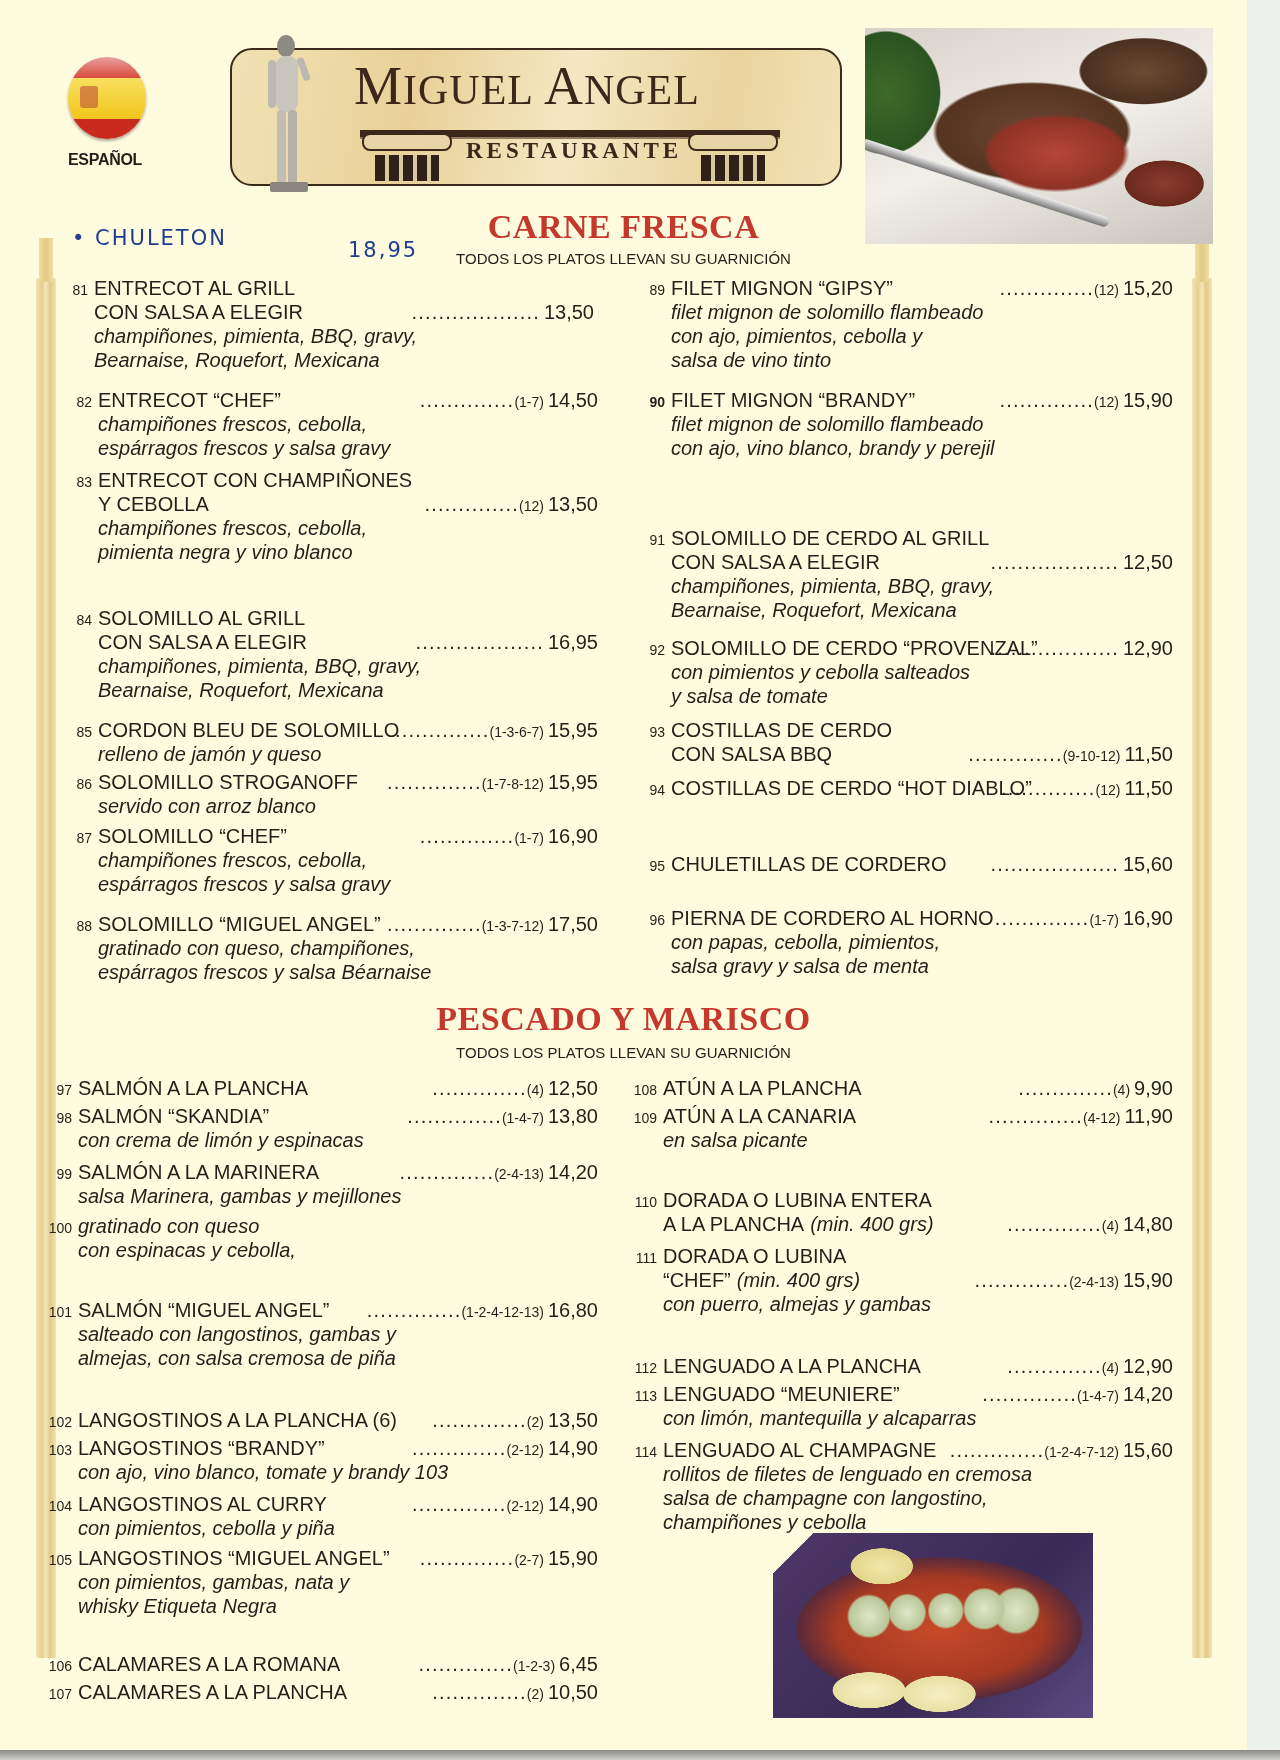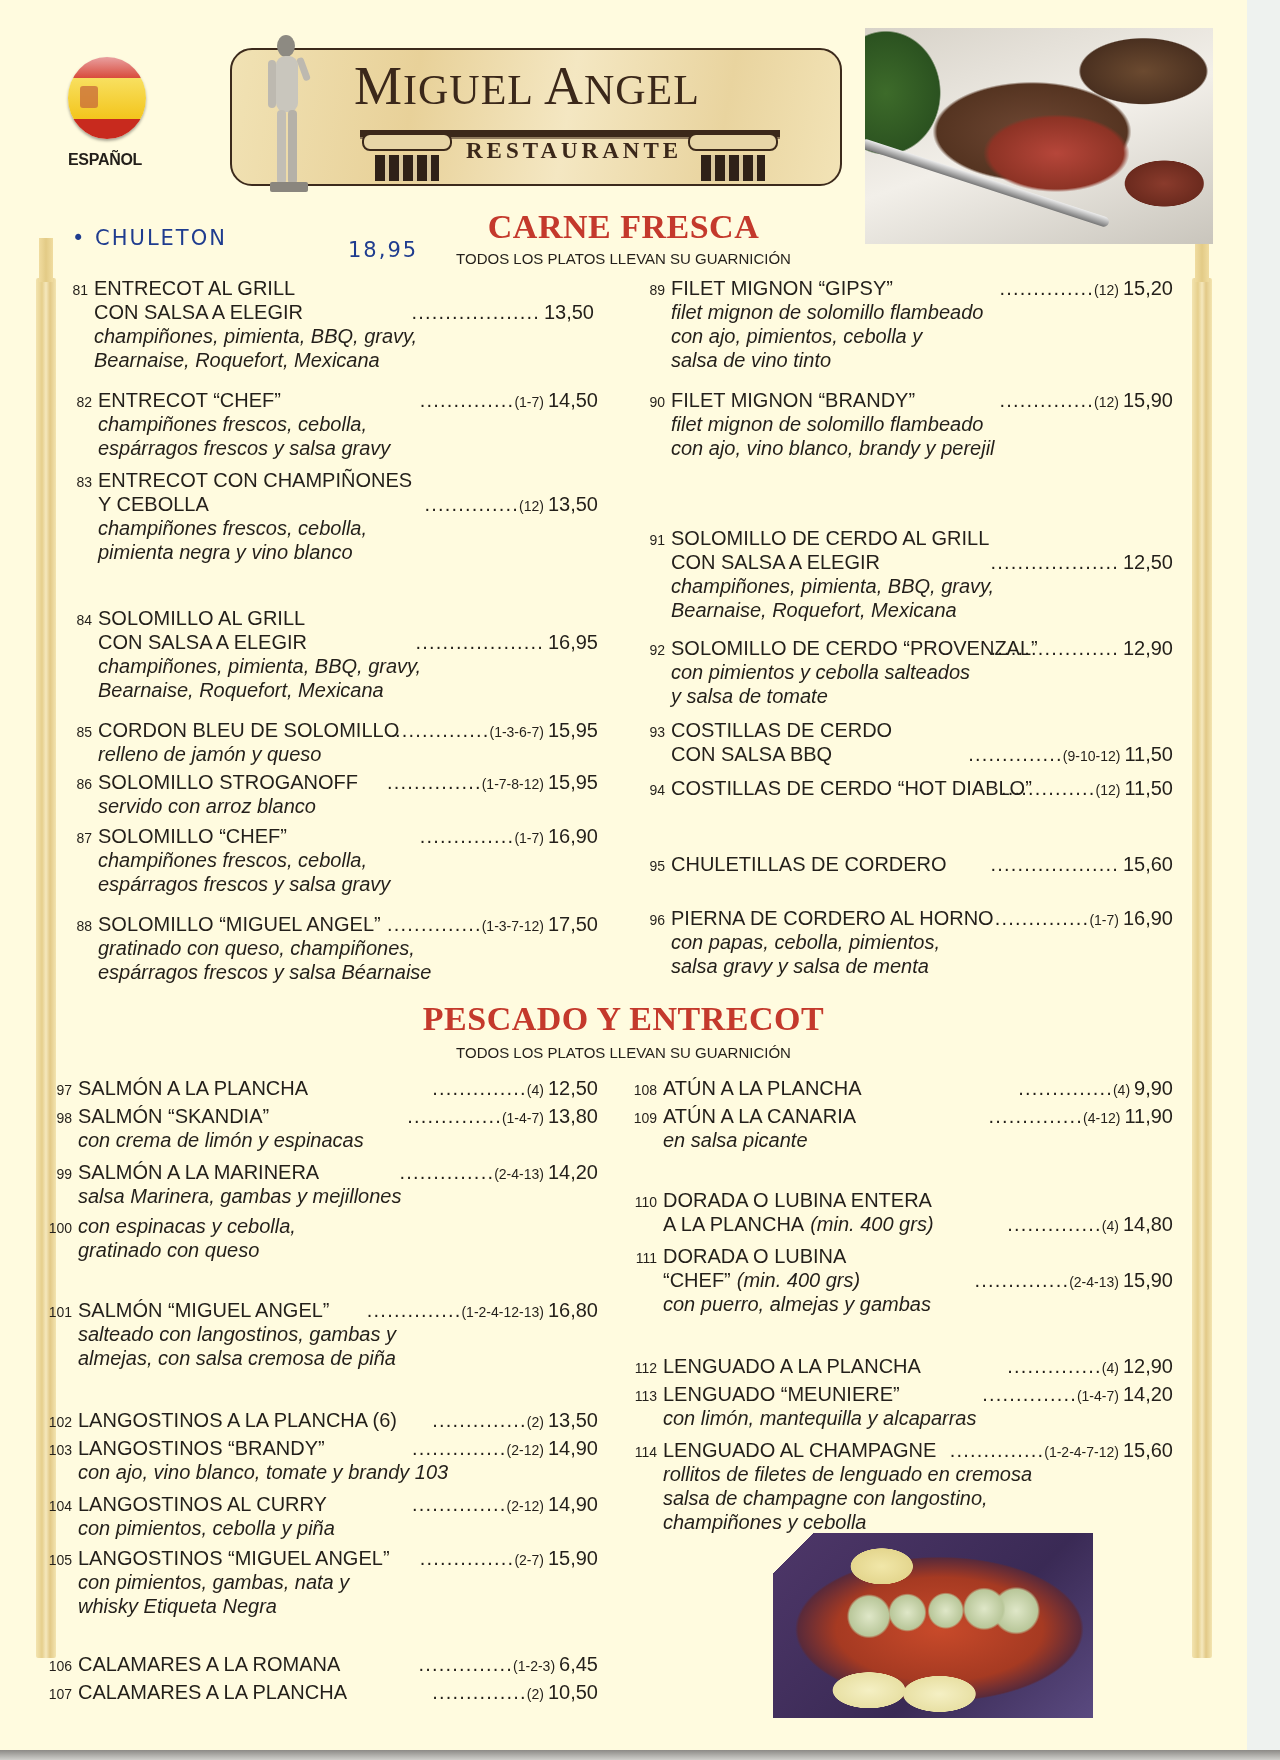--- a/index.html
+++ b/index.html
@@ -96,21 +96,21 @@
 
 <div class="photo steak">
     <div class="fork"></div>
   </div>
 
 <div class="hand" style="left:72px;top:226px;">• CHULETON</div>
 <div class="hand" style="left:348px;top:224px;margin-top:14px;">18,95</div>
 
 <div class="sec-title" style="top:208px;">CARNE FRESCA</div>
 <div class="sec-sub" style="top:250px;">TODOS LOS PLATOS LLEVAN SU GUARNICIÓN</div>
-<div class="sec-title" style="top:1000px;">PESCADO Y ENTRECOT</div>
+<div class="sec-title" style="top:1000px;">PESCADO Y MARISCO</div>
 <div class="sec-sub" style="top:1044px;">TODOS LOS PLATOS LLEVAN SU GUARNICIÓN</div>
 
 <div id="items">
     <div class="item" style="left: 56px; top: 276px; width: 538px;">
       <span class="num" style="left: -4px;">81</span>
       <div class="line" style="padding-left: 38px;"><span>ENTRECOT AL GRILL</span></div>
       <div class="line" style="padding-left: 38px;"><span>CON SALSA A ELEGIR</span><span class="leader"><span class="dots">...................</span><span class="price">13,50</span></span></div>
       <div class="desc" style="padding-left: 38px;">champiñones, pimienta, BBQ, gravy,</div>
       <div class="desc" style="padding-left: 38px;">Bearnaise, Roquefort, Mexicana</div>
     </div>
@@ -157,21 +157,21 @@
       <div class="desc" style="padding-left: 38px;">espárragos frescos y salsa Béarnaise</div>
     </div>
     <div class="item" style="left: 633px; top: 276px; width: 540px;">
       <span class="num" style="left: -4px;">89</span>
       <div class="line" style="padding-left: 38px;"><span>FILET MIGNON “GIPSY”</span><span class="leader"><span class="dots">..............</span><span class="al">(12)</span><span class="price">15,20</span></span></div>
       <div class="desc" style="padding-left: 38px;">filet mignon de solomillo flambeado</div>
       <div class="desc" style="padding-left: 38px;">con ajo, pimientos, cebolla y</div>
       <div class="desc" style="padding-left: 38px;">salsa de vino tinto</div>
     </div>
     <div class="item" style="left: 633px; top: 388px; width: 540px;">
-      <span class="num" style="left: -4px;">90</span>
+      <span class="num" style="left: -4px; font-weight: bold;">90</span>
       <div class="line" style="padding-left: 38px;"><span>FILET MIGNON “BRANDY”</span><span class="leader"><span class="dots">..............</span><span class="al">(12)</span><span class="price">15,90</span></span></div>
       <div class="desc" style="padding-left: 38px;">filet mignon de solomillo flambeado</div>
       <div class="desc" style="padding-left: 38px;">con ajo, vino blanco, brandy y perejil</div>
     </div>
     <div class="item" style="left: 633px; top: 526px; width: 540px;">
       <span class="num" style="left: -4px;">91</span>
       <div class="line" style="padding-left: 38px;"><span>SOLOMILLO DE CERDO AL GRILL</span></div>
       <div class="line" style="padding-left: 38px;"><span>CON SALSA A ELEGIR</span><span class="leader"><span class="dots">...................</span><span class="price">12,50</span></span></div>
       <div class="desc" style="padding-left: 38px;">champiñones, pimienta, BBQ, gravy,</div>
       <div class="desc" style="padding-left: 38px;">Bearnaise, Roquefort, Mexicana</div>
@@ -210,22 +210,22 @@
       <div class="line" style="padding-left: 38px;"><span>SALMÓN “SKANDIA”</span><span class="leader"><span class="dots">..............</span><span class="al">(1-4-7)</span><span class="price">13,80</span></span></div>
       <div class="desc" style="padding-left: 38px;">con crema de limón y espinacas</div>
     </div>
     <div class="item" style="left: 40px; top: 1160px; width: 558px;">
       <span class="num" style="left: -4px;">99</span>
       <div class="line" style="padding-left: 38px;"><span>SALMÓN A LA MARINERA</span><span class="leader"><span class="dots">..............</span><span class="al">(2-4-13)</span><span class="price">14,20</span></span></div>
       <div class="desc" style="padding-left: 38px;">salsa Marinera, gambas y mejillones</div>
     </div>
     <div class="item" style="left: 40px; top: 1214px; width: 558px;">
       <span class="num" style="left: -4px;">100</span>
+      <div class="desc" style="padding-left: 38px;">gratinado con queso</div>
       <div class="desc" style="padding-left: 38px;">con espinacas y cebolla,</div>
-      <div class="desc" style="padding-left: 38px;">gratinado con queso</div>
     </div>
     <div class="item" style="left: 40px; top: 1298px; width: 558px;">
       <span class="num" style="left: -4px;">101</span>
       <div class="line" style="padding-left: 38px;"><span>SALMÓN “MIGUEL ANGEL”</span><span class="leader"><span class="dots">..............</span><span class="al">(1-2-4-12-13)</span><span class="price">16,80</span></span></div>
       <div class="desc" style="padding-left: 38px;">salteado con langostinos, gambas y</div>
       <div class="desc" style="padding-left: 38px;">almejas, con salsa cremosa de piña</div>
     </div>
     <div class="item" style="left: 40px; top: 1408px; width: 558px;">
       <span class="num" style="left: -4px;">102</span>
       <div class="line" style="padding-left: 38px;"><span>LANGOSTINOS A LA PLANCHA (6)</span><span class="leader"><span class="dots">..............</span><span class="al">(2)</span><span class="price">13,50</span></span></div>

